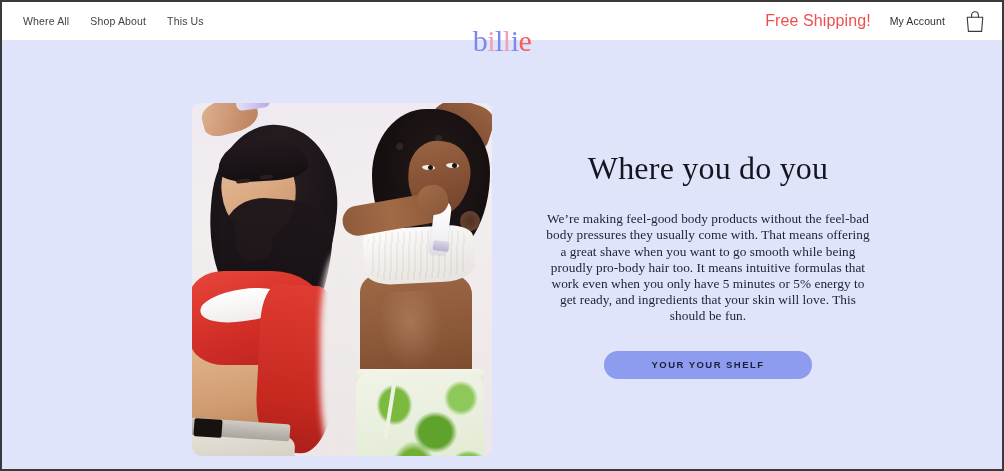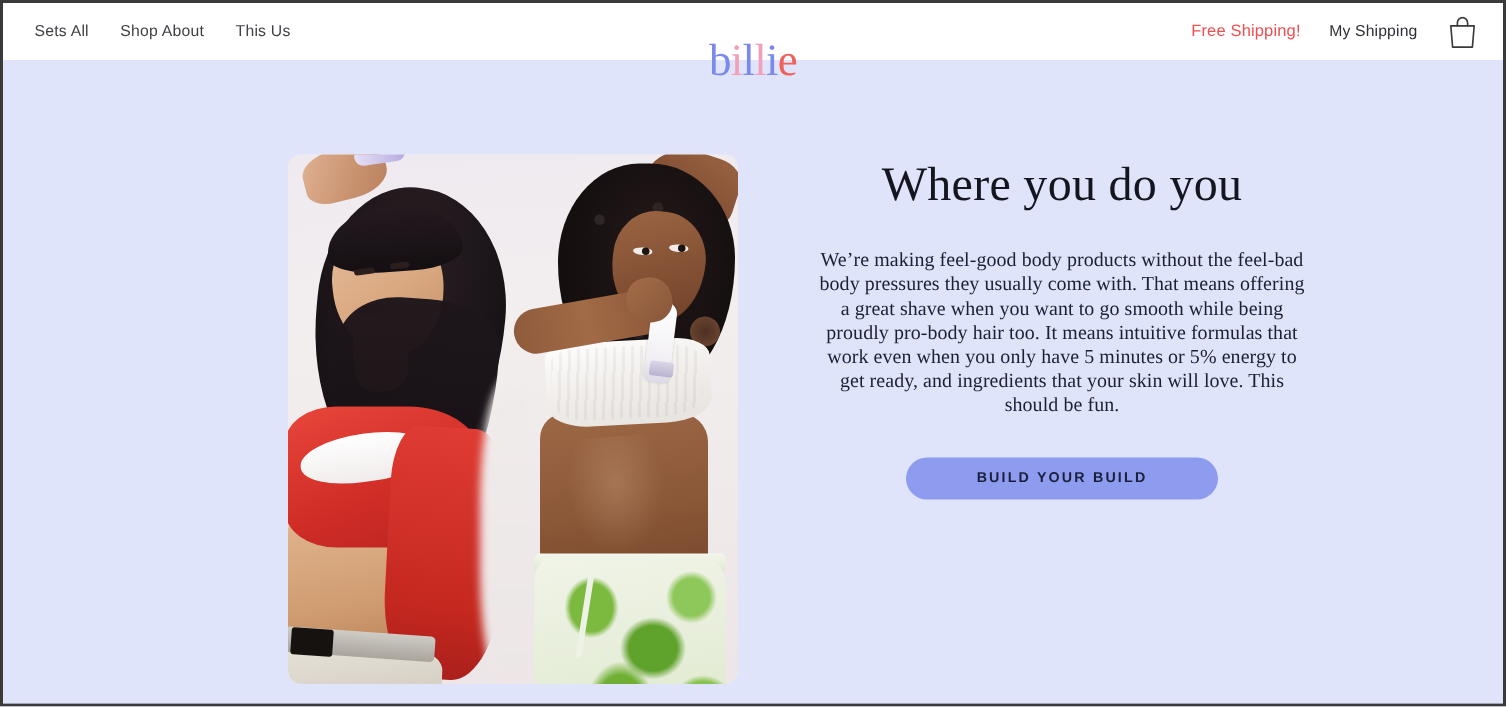--- a/index.html
+++ b/index.html
@@ -84,21 +84,21 @@
 
   .nav-right {
     margin-left: auto;
     display: flex;
     align-items: center;
     gap: 19px;
     padding-right: 16px;
     flex: 0 0 auto;
   }
   #free-shipping-link {
-    font-size: 11px;
+    font-size: 16px;
     color: #ef4e4e;
     letter-spacing: 0.1px;
     white-space: nowrap;
     cursor: pointer;
     line-height: 1;
   }
   #my-account-link {
     font-size: 10.5px;
     color: #2e2e36;
     letter-spacing: 0.1px;
@@ -342,21 +342,21 @@
   
   #hero-copy {
     position: absolute;
     left: 506px;
     top: 0;
     width: 400px;
     text-align: center;
   }
   #hero-heading {
     margin: 0;
-    padding-top: 65px;
+    padding-top: 111px;
     font-family: "Liberation Serif", "DejaVu Serif", serif;
     font-size: 32px;
     font-weight: 400;
     color: #15151f;
     letter-spacing: 0.2px;
     line-height: 1.1;
   }
   #hero-paragraph {
     margin: 0 auto;
     padding-top: 25px;
@@ -386,34 +386,34 @@
   }
 </style>
 </head>
 <body>
 
 <div id="viewport">
 
   <header id="site-header">
 
     <nav class="nav-left">
-      <a class="nav-link">Sets All</a>
+      <a class="nav-link">Where All</a>
       <a class="nav-link">Shop About</a>
       <a class="nav-link">This Us</a>
     </nav>
 
     <div class="logo-wrap">
       <div id="brand-logo">
         <span class="lg-b">b</span><span class="lg-i1">i</span><span class="lg-l1">l</span><span class="lg-l2">l</span><span class="lg-i2">i</span><span class="lg-e">e</span>
       </div>
     </div>
 
     <div class="nav-right">
       <span id="free-shipping-link">Free Shipping!</span>
-      <span id="my-account-link">My Shipping</span>
+      <span id="my-account-link">My Account</span>
       <svg id="cart-bag-icon" viewBox="0 0 22 24" fill="none">
         <path d="M3.2 8.2 H18.8 L17.6 22.4 H4.4 Z" stroke="#3a3a3a" stroke-width="1.1" stroke-linejoin="round"></path>
         <path d="M7.6 8.2 V6.1 a3.4 3.4 0 0 1 6.8 0 V8.2" stroke="#3a3a3a" stroke-width="1.1" fill="none" stroke-linecap="round"></path>
       </svg>
     </div>
 
   </header>
 
   <section id="hero">
 
@@ -459,18 +459,18 @@
       <div class="ph rm-razor-head"></div>
       <div class="ph rm-hand"></div>
       <div class="ph rm-waistband"></div>
       <div class="ph rm-shorts"></div>
       <div class="ph rm-drawstring"></div>
     </figure>
 
     <div id="hero-copy">
       <h1 id="hero-heading">Where you do you</h1>
       <p id="hero-paragraph">We’re making feel-good body products without the feel-bad body pressures they usually come with. That means offering a great shave when you want to go smooth while being proudly pro-body hair too. It means intuitive formulas that work even when you only have 5 minutes or 5% energy to get ready, and ingredients that your skin will love. This should be fun.</p>
-      <button id="build-shelf-button">BUILD YOUR BUILD</button>
+      <button id="build-shelf-button">YOUR YOUR SHELF</button>
     </div>
 
   </section>
 
 </div>
 
 </body></html>

